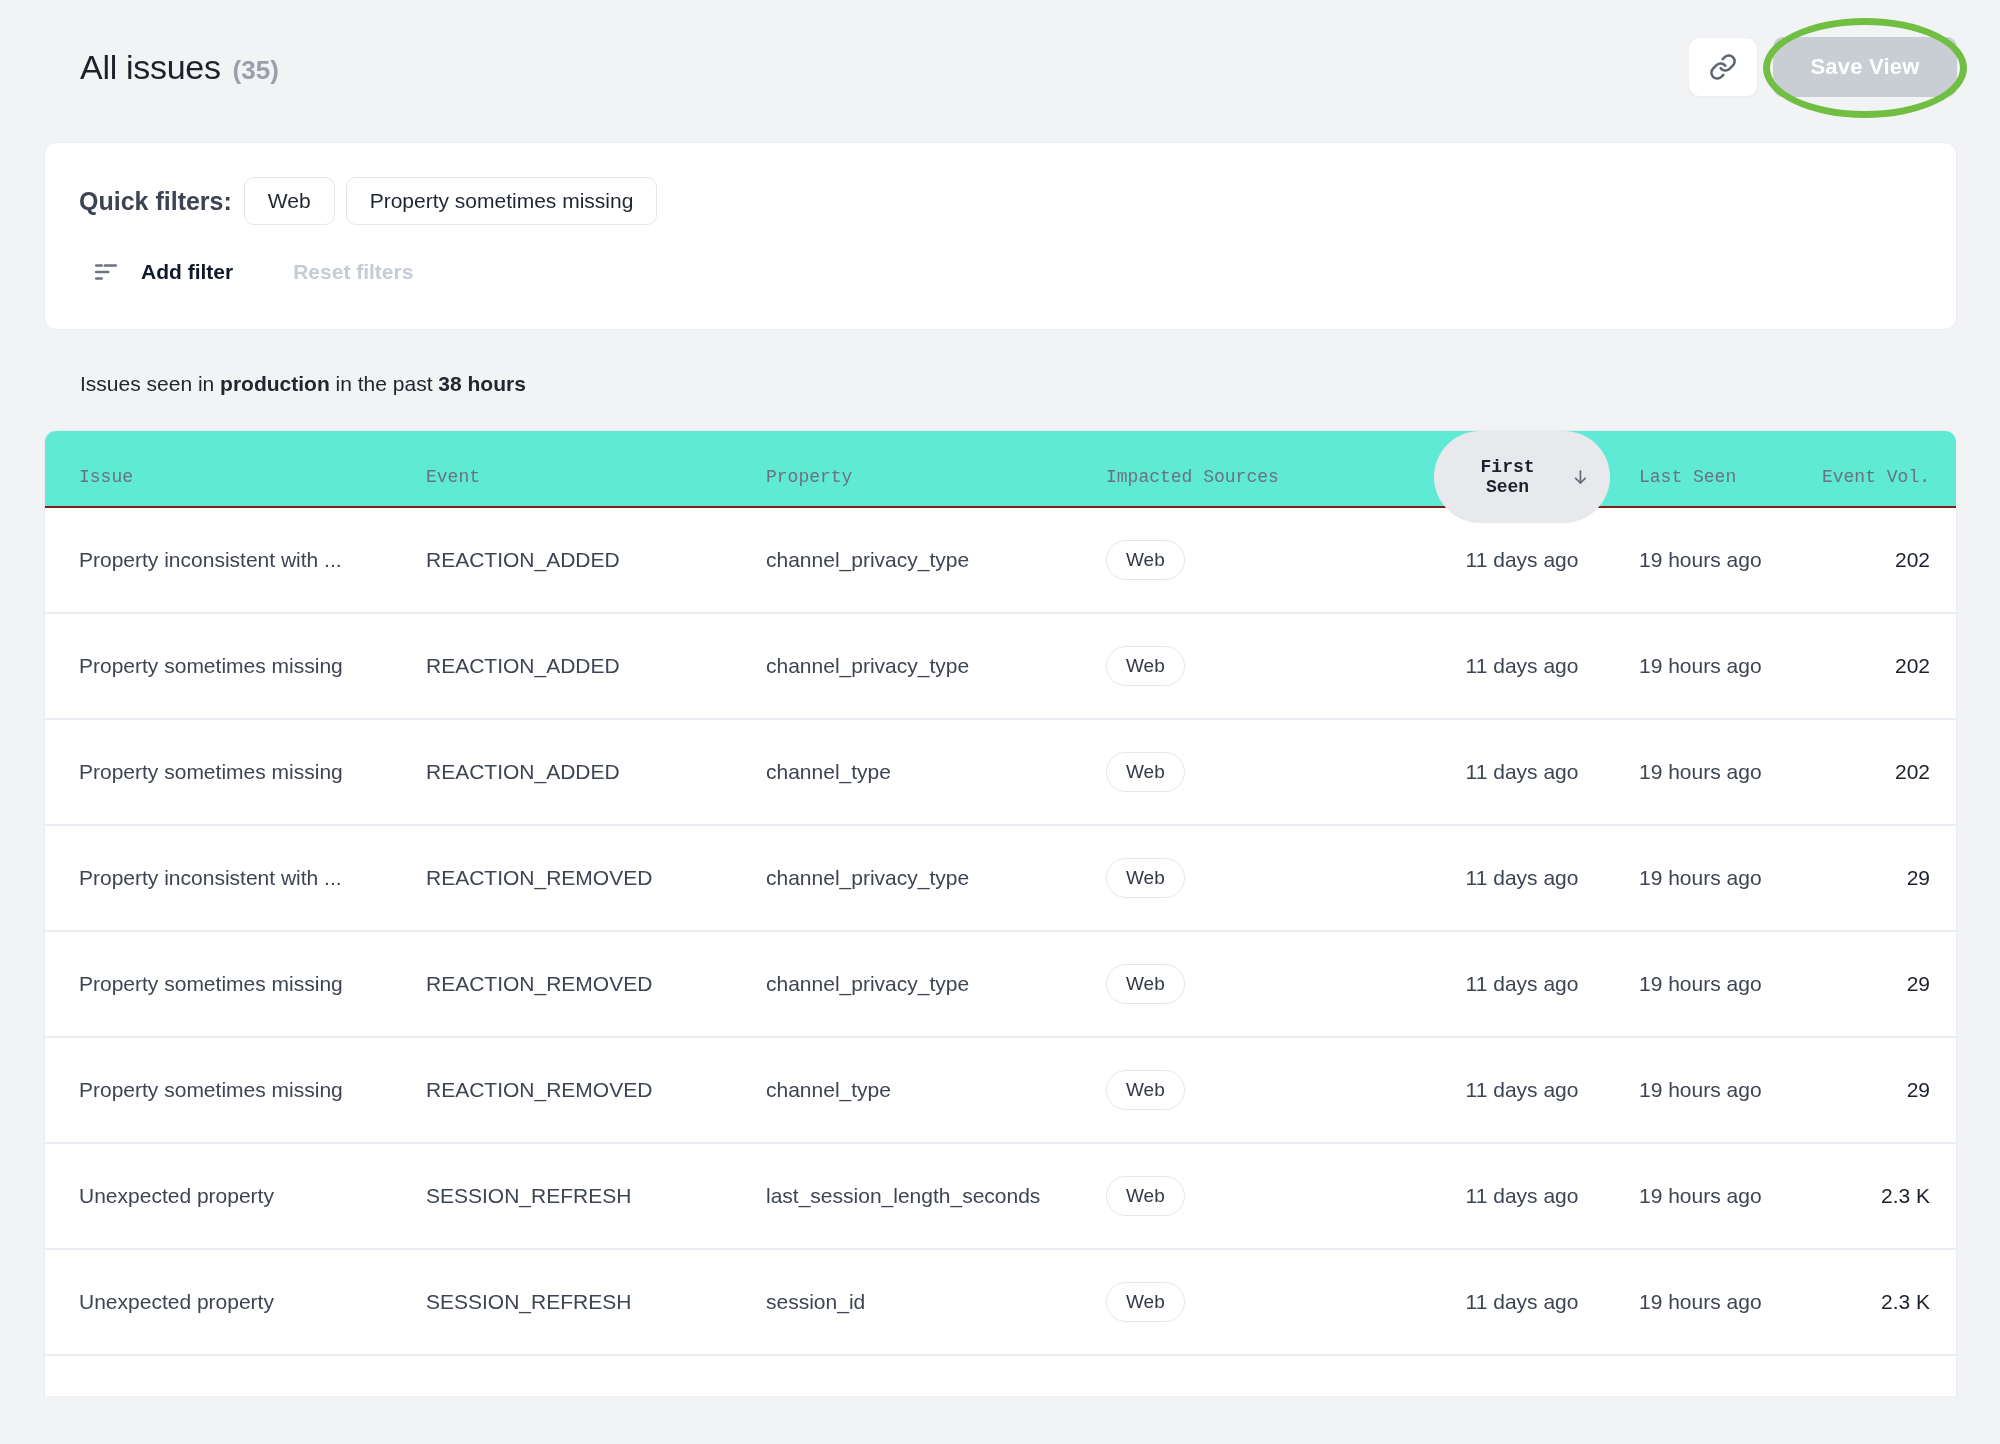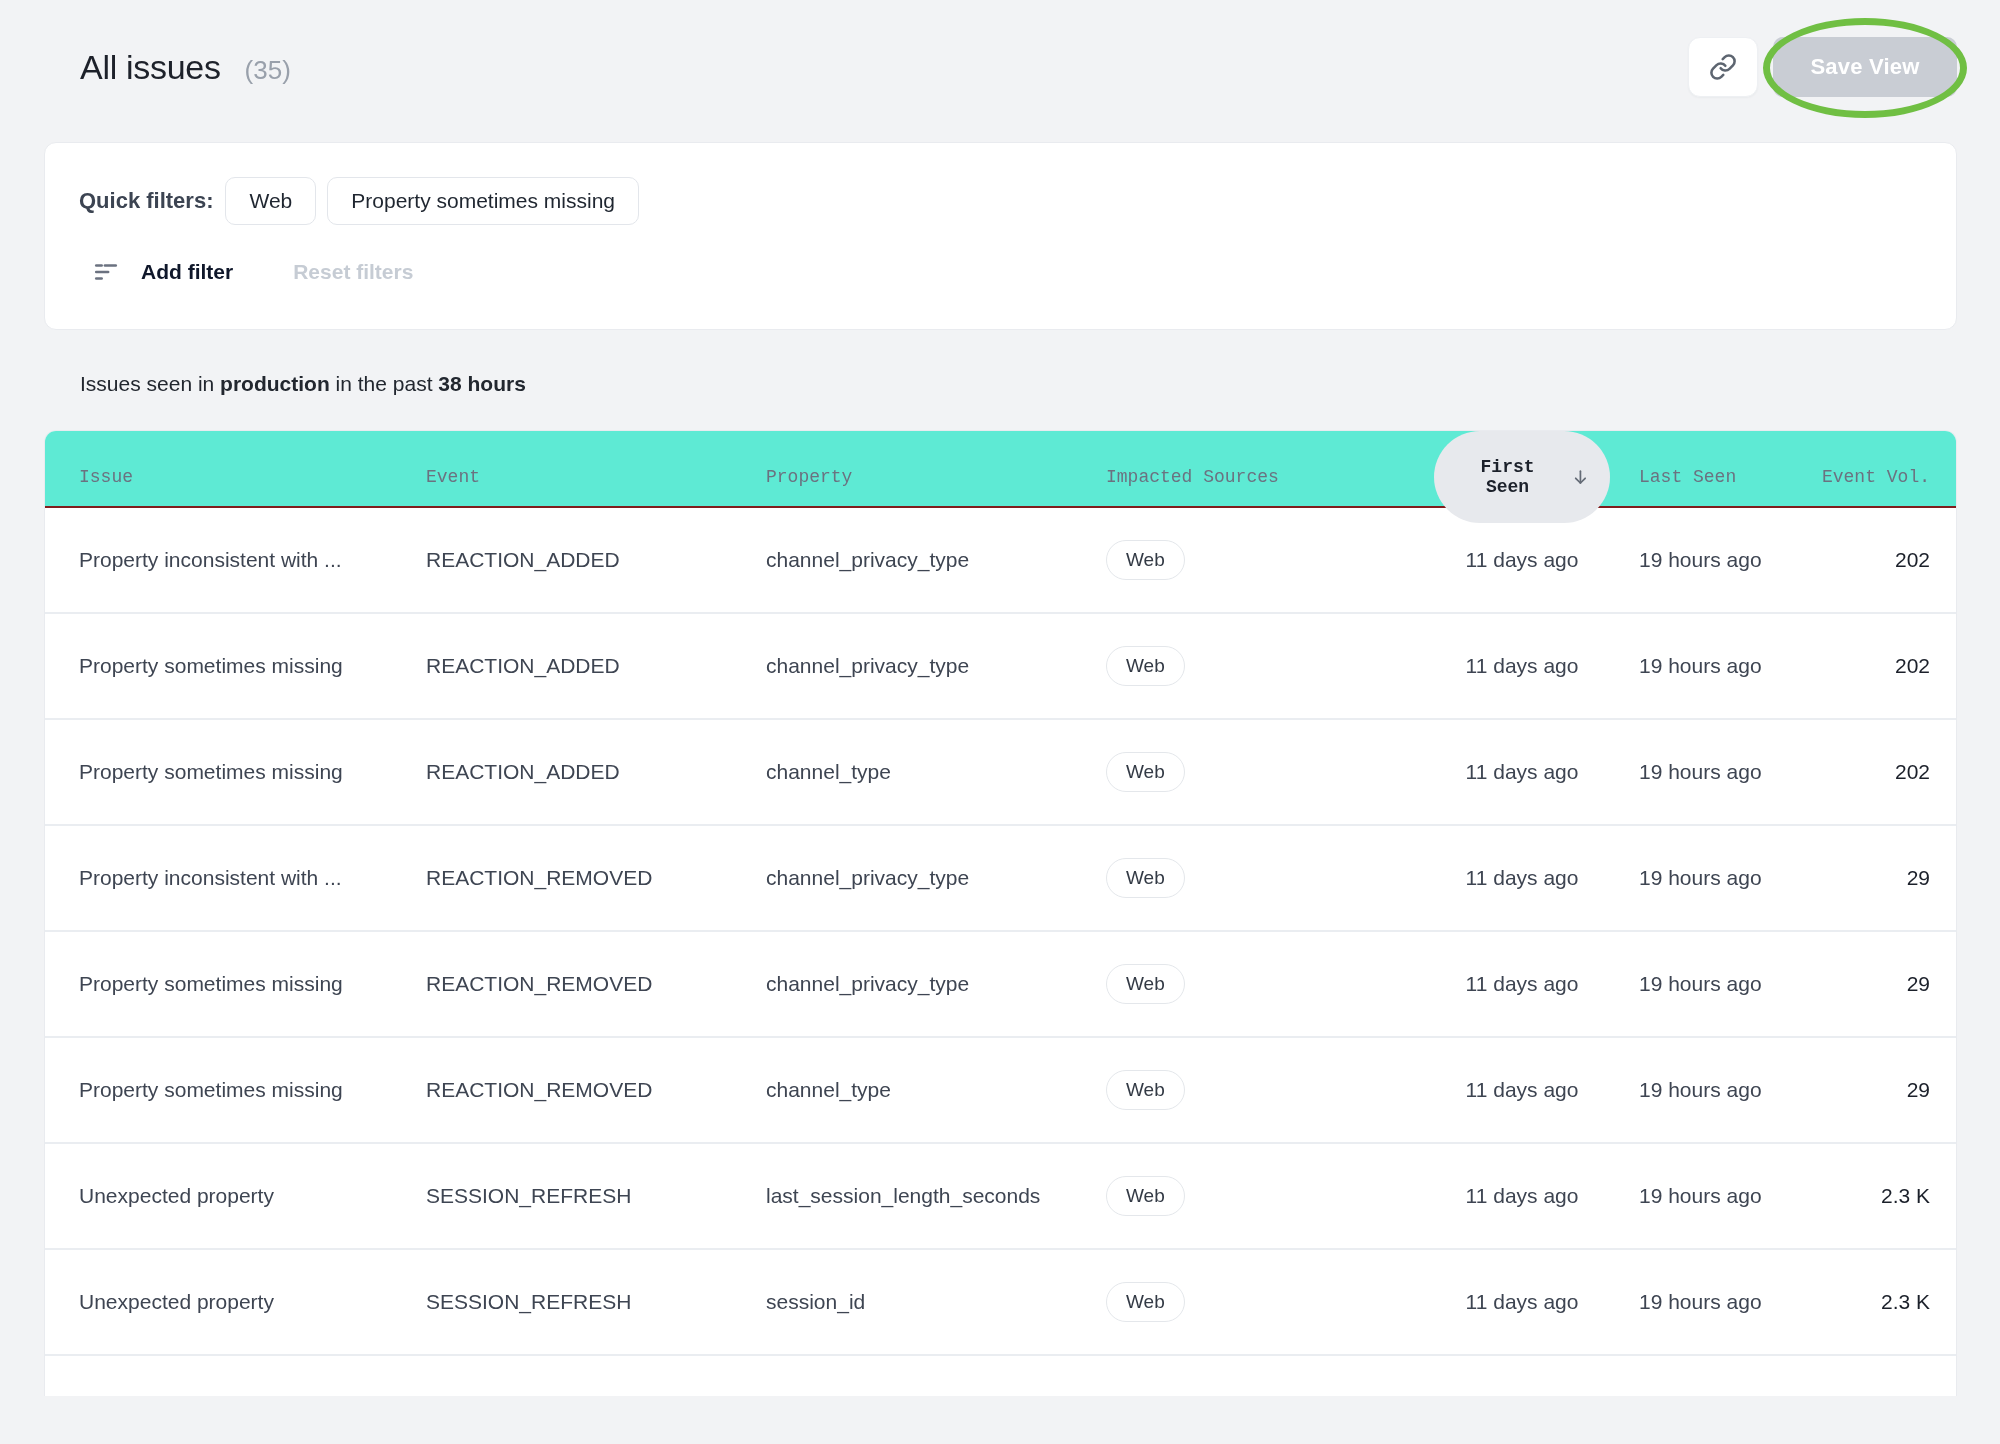--- a/index.html
+++ b/index.html
@@ -12,21 +12,21 @@
   }
 
   
   .topbar {
     margin:36px 43px 0 80px;
     height:62px;
     display:flex; justify-content:space-between; align-items:center;
   }
   .title-wrap { display:flex; align-items:baseline; }
   .page-title { font-size:34px; font-weight:400; color:#1d212a; letter-spacing:-0.3px; }
-  .issue-count { font-size:26px; font-weight:400; color:#99a0ab; margin-left:24px; }
+  .issue-count { font-size:26px; font-weight:700; color:#99a0ab; margin-left:12px; }
   .actions { display:flex; align-items:center; gap:15px; }
   .icon-btn {
     width:70px; height:60px; background:#fff; border:1px solid #eef0f3;
     border-radius:12px; display:flex; align-items:center; justify-content:center;
     cursor:pointer; box-shadow:0 1px 2px rgba(30,40,60,.04);
   }
   .save-wrap { position:relative; }
   .save-btn {
     width:184px; height:60px; border:none; border-radius:10px;
     background:#c9cdd4; color:#ffffff; font-size:22px; font-weight:600;
@@ -38,21 +38,21 @@
     pointer-events:none;
   }
 
   
   .filters-card {
     margin:44px 43px 0 44px;
     background:#fff; border:1px solid #e9ebef; border-radius:12px;
     padding:34px 34px 44px 34px;
   }
   .filters-row { display:flex; align-items:center; }
-  .filters-label { font-size:22px; font-weight:700; color:#3c4452; margin-right:12px; white-space:nowrap; }
+  .filters-label { font-size:25px; font-weight:700; color:#3c4452; margin-right:12px; white-space:nowrap; }
   .chips { display:flex; gap:11px; }
   .chip {
     background:#fff; border:1.5px solid #e3e6eb; border-radius:10px;
     padding:11px 23px; font-size:21px; color:#1f2630; font-family:inherit;
     cursor:pointer; white-space:nowrap;
   }
   .filters-actions { margin:34px 0 0 14px; display:flex; align-items:center; }
   .add-filter {
     display:flex; align-items:center; gap:22px; background:none; border:none;
     font-family:inherit; font-size:21px; font-weight:700; color:#0f172a; cursor:pointer;

